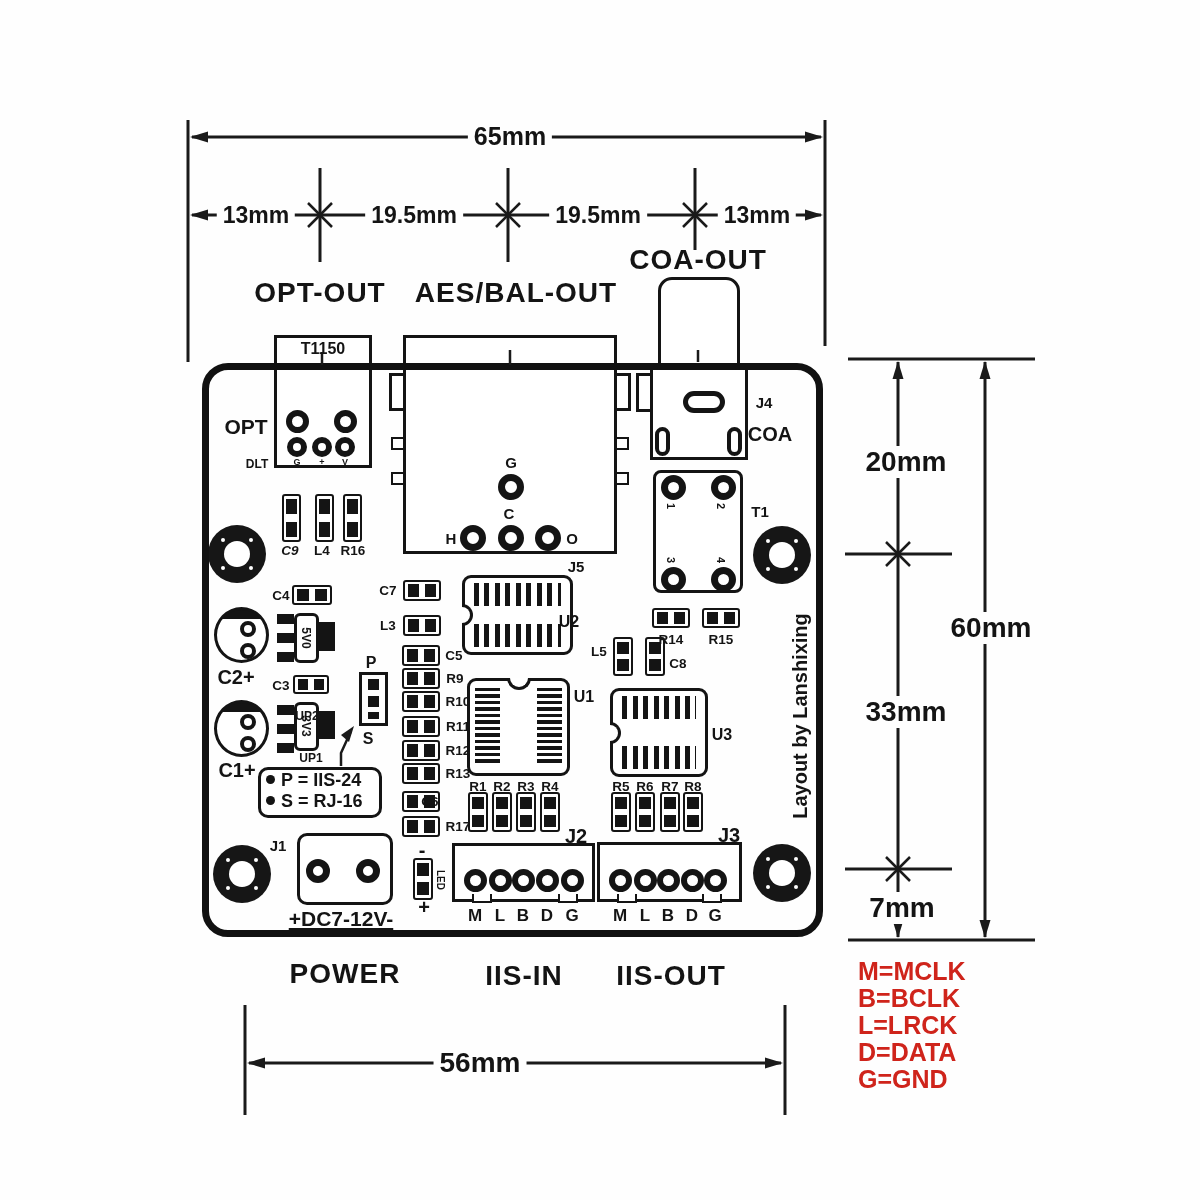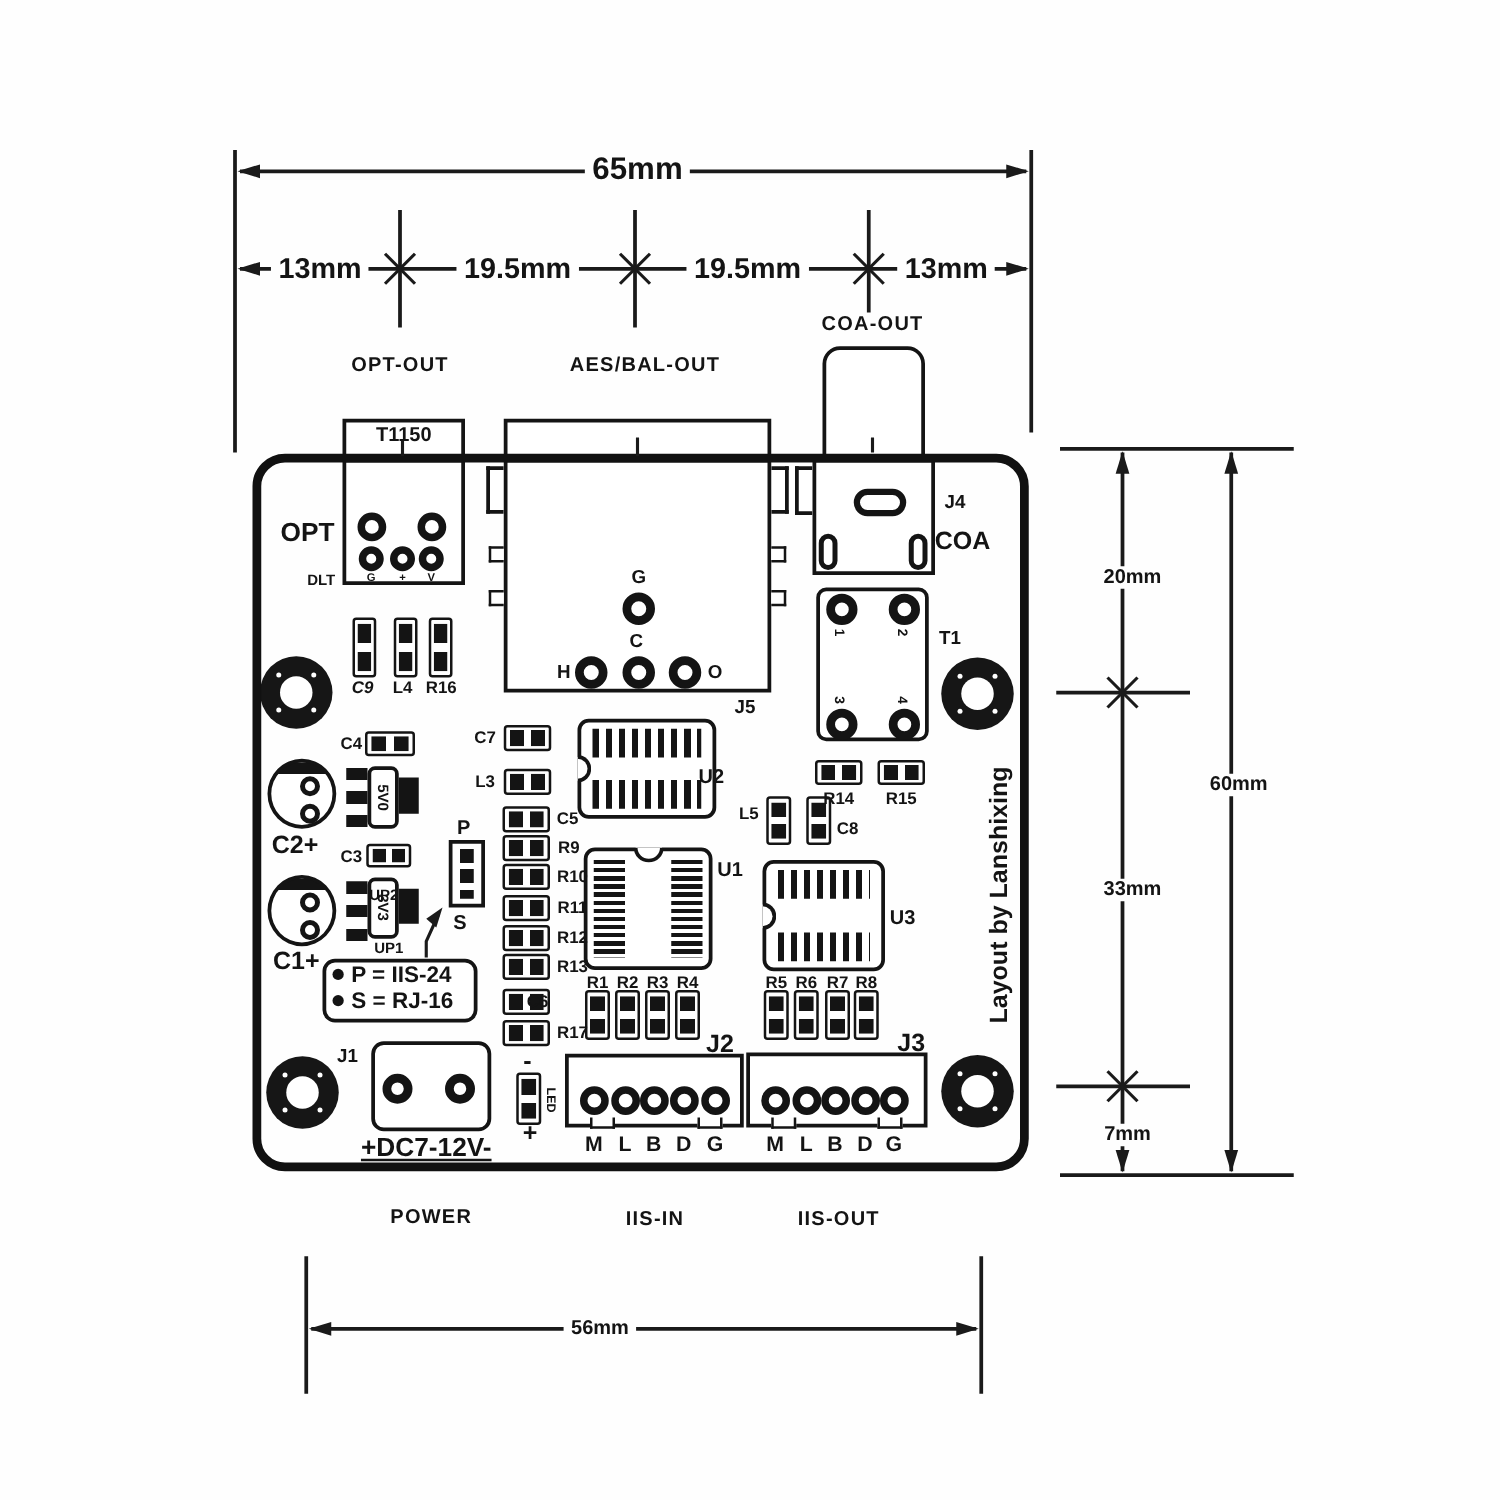--- a/index.html
+++ b/index.html
@@ -2,21 +2,21 @@
 <html><head>
 <meta charset="utf-8">
 <style>
   html,body{margin:0;padding:0;background:#fff;}
   #stage{position:relative;width:1200px;height:1200px;background:#fefefe;overflow:hidden;
          font-family:"Liberation Sans",sans-serif;color:#141414;}
   #stage *{box-sizing:border-box;}
   svg.lines{position:absolute;left:0;top:0;z-index:6;pointer-events:none;}
   .lbl{position:absolute;font-weight:700;white-space:nowrap;transform:translate(-50%,-50%);z-index:7;color:#141414;}
   .bg{background:#fefefe;padding:0 6px;}
-  .f25{font-size:25px;}.f24{font-size:16px;}.f23{font-size:23px;}.f21{font-size:21px;}
+  .f25{font-size:25px;}.f24{font-size:28px;}.f23{font-size:23px;}.f21{font-size:21px;}
   .f20{font-size:20px;}.f18{font-size:18px;}.f17{font-size:17px;}.f16{font-size:16px;}
   .f15{font-size:15px;}.f14{font-size:20px;}.f13{font-size:13.5px;}.f12{font-size:12px;}
   .f11{font-size:11px;}.f10{font-size:10px;}.f9{font-size:9px;}
   .rot90{transform:translate(-50%,-50%) rotate(90deg);}
   .rot270{transform:translate(-50%,-50%) rotate(-90deg);}
   .box{position:absolute;border:3px solid #141414;background:#fff;z-index:2;}
   .noleft{border-left:none;}
   .noright{border-right:none;}
   .board{position:absolute;left:202px;top:363px;width:621px;height:574px;border:7px solid #111;
          border-radius:26px;background:transparent;z-index:5;pointer-events:none;}
@@ -181,21 +181,21 @@
   <div class="box noleft" style="left:617px;top:437px;width:12px;height:13px;border-width:2.5px;"></div>
   <div class="box noleft" style="left:617px;top:472px;width:12px;height:13px;border-width:2.5px;"></div>
   <div class="ring" style="left:498px;top:474px;width:26px;height:26px;border-width:7px;"></div>
   <div class="ring" style="left:460px;top:525px;width:26px;height:26px;border-width:7px;"></div>
   <div class="ring" style="left:498px;top:525px;width:26px;height:26px;border-width:7px;"></div>
   <div class="ring" style="left:535px;top:525px;width:26px;height:26px;border-width:7px;"></div>
   <div class="lbl f15" style="left:511px;top:462px;">G</div>
   <div class="lbl f15" style="left:509px;top:513px;">C</div>
   <div class="lbl f15" style="left:451px;top:538px;">H</div>
   <div class="lbl f15" style="left:572px;top:538px;">O</div>
-  <div class="lbl f15" style="left:596px;top:566px;">J5</div>
+  <div class="lbl f15" style="left:576px;top:566px;">J5</div>
 
   <div class="box noright" style="left:636px;top:373px;width:14px;height:39px;"></div>
   <div class="box" style="left:650px;top:367px;width:98px;height:93px;"></div>
   <div class="pill-h" style="left:683px;top:391px;width:42px;height:22px;"></div>
   <div class="pill-v" style="left:655px;top:427px;width:15px;height:29px;"></div>
   <div class="pill-v" style="left:727px;top:427px;width:15px;height:29px;"></div>
   <div class="lbl f15" style="left:764px;top:402px;">J4</div>
   <div class="lbl f20" style="left:770px;top:434px;">COA</div>
 
   <div class="box" style="left:653px;top:470px;width:90px;height:123px;border-radius:8px;"></div>
@@ -350,14 +350,21 @@
   <div class="notch-b" style="left:617px;top:894px;width:20px;height:9px;"></div>
   <div class="notch-b" style="left:702px;top:894px;width:20px;height:9px;"></div>
   <div class="lbl f17" style="left:620px;top:916px;">M</div>
   <div class="lbl f17" style="left:645px;top:916px;">L</div>
   <div class="lbl f17" style="left:668px;top:916px;">B</div>
   <div class="lbl f17" style="left:692px;top:916px;">D</div>
   <div class="lbl f17" style="left:715px;top:916px;">G</div>
 
   <div class="lbl f20 rot270" style="left:800px;top:716px;">Layout by Lanshixing</div>
 
+  <div class="legend" style="color: rgb(207, 36, 27);">
+    <div>M=MCLK</div>
+    <div>B=BCLK</div>
+    <div>L=LRCK</div>
+    <div>D=DATA</div>
+    <div>G=GND</div>
+  </div>
 
 </div>
 
 </body></html>

